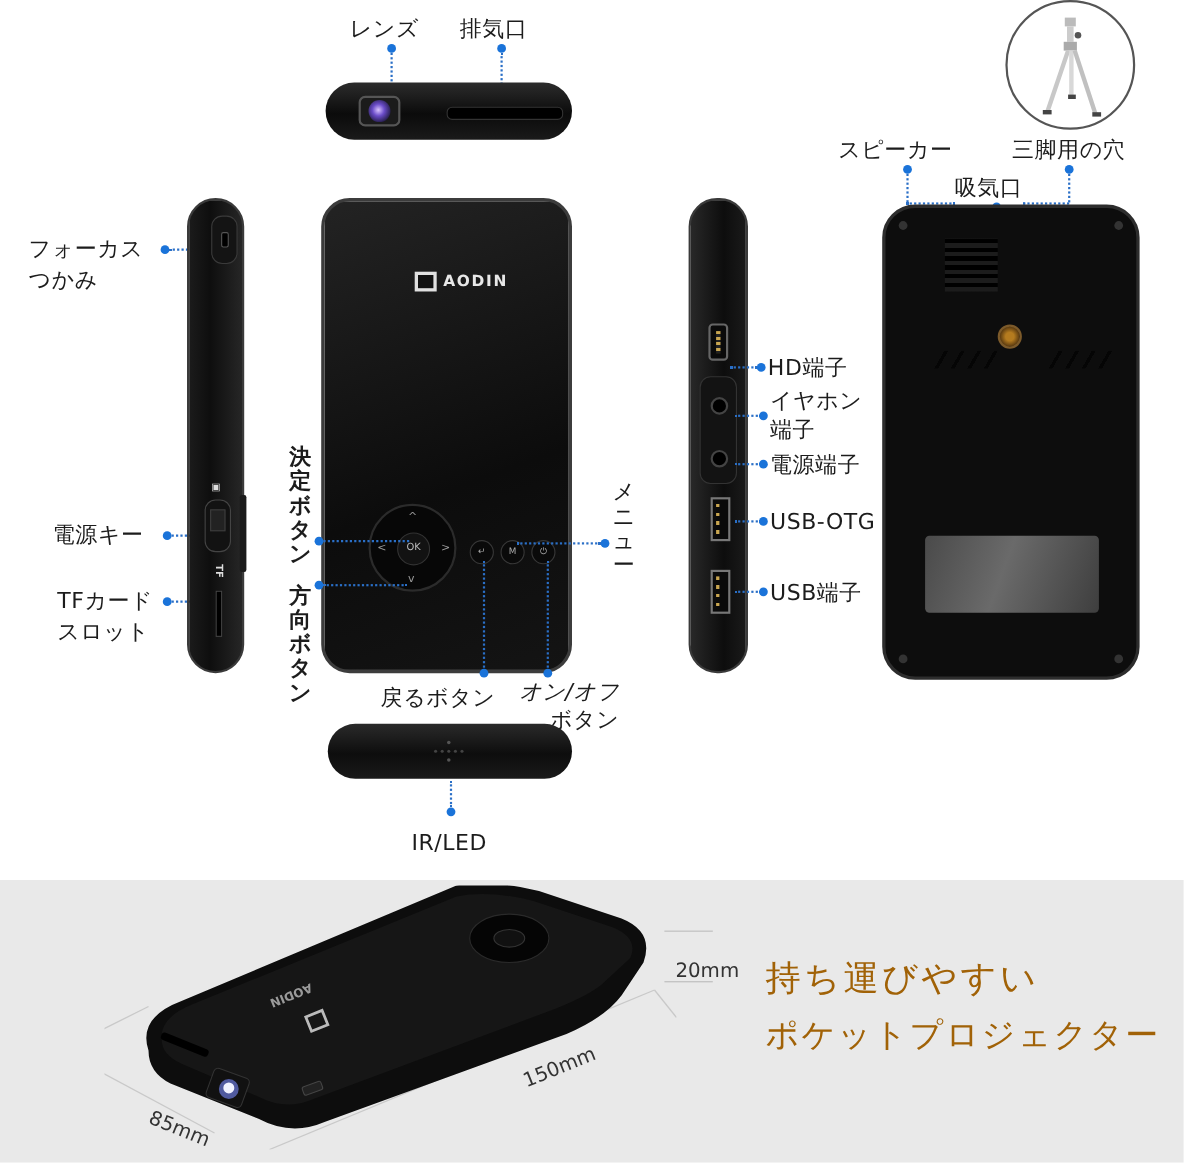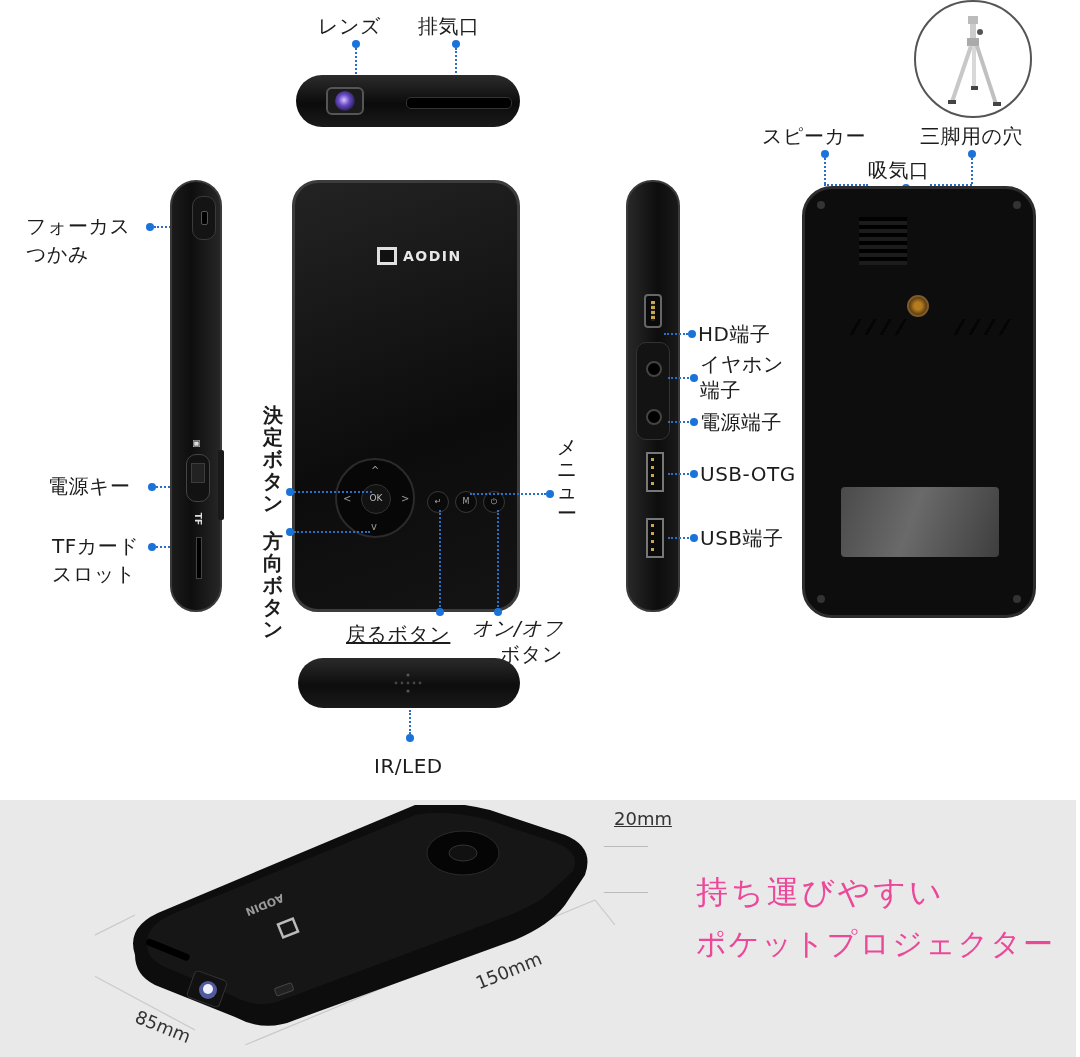--- a/index.html
+++ b/index.html
@@ -23,21 +23,21 @@
   
   .side-left{left:170px;top:180px;width:52px;height:432px;border-radius:26px;background:linear-gradient(90deg,#1b1b1b,#0e0e0e 40%,#262626 100%);}
   .side-right{left:626px;top:180px;width:54px;height:432px;border-radius:26px;background:linear-gradient(90deg,#282828,#0d0d0d 60%,#1a1a1a 100%);}
   .top-edge{left:296px;top:75px;width:224px;height:52px;border-radius:26px;background:linear-gradient(180deg,#2c2c2c,#0b0b0b 55%,#1a1a1a);}
   .bottom-edge{left:298px;top:658px;width:222px;height:50px;border-radius:25px;background:linear-gradient(180deg,#2a2a2a,#0d0d0d 55%,#1a1a1a);}
   .back{left:802px;top:186px;width:234px;height:432px;border-radius:30px;background:#0d0d0d;border:3px solid #2d2d2d;box-sizing:border-box;}
   .tripod-circle{left:914px;top:0px;width:118px;height:118px;border-radius:50%;border:2px solid #555;background:#fff;box-sizing:border-box;}
   .gray-panel{left:0;top:800px;width:1076px;height:257px;background:#e9e9e9;}
   .iso{left:95px;top:805px;width:520px;height:240px;}
   .dim{position:absolute;font-size:18px;color:#333;font-family:"DejaVu Sans",sans-serif;}
-  .tagline{position:absolute;font-size:32px;line-height:48px;color:#ec4899;letter-spacing:3px;font-weight:normal;font-family:Liberation Serif, serif;}
+  .tagline{position:absolute;font-size:32px;line-height:48px;color:#a16207;letter-spacing:3px;font-weight:normal;font-family:Liberation Mono, monospace;}
 </style>
 </head>
 <body>
 
 <div class="label" style="left:318px;top:14px;">レンズ</div>
 <div class="label" style="left:418px;top:14px;">排気口</div>
 <div class="dot" style="left:352px;top:40px;"></div>
 <div class="vline" style="left:355px;top:48px;height:50px;"></div>
 <div class="dot" style="left:452px;top:40px;"></div>
 <div class="vline" style="left:455px;top:48px;height:56px;"></div>
@@ -118,21 +118,21 @@
 
 <div class="vlabel" style="left:556px;top:436px;">メニュー</div>
 <div class="dot" style="left:546px;top:490px;"></div>
 <div class="hline" style="left:470px;top:493px;width:76px;"></div>
 
 <div class="vline" style="left:439px;top:510px;height:100px;"></div>
 <div class="dot" style="left:436px;top:608px;"></div>
 <div class="vline" style="left:497px;top:510px;height:100px;"></div>
 <div class="dot" style="left:494px;top:608px;"></div>
 
-<div class="label" style="left:346px;top:622px;text-decoration:underline;">戻るボタン</div>
+<div class="label" style="left:346px;top:622px;">戻るボタン</div>
 <div class="label" style="left:472px;top:616px;font-style:italic;">オン/オフ</div>
 <div class="label" style="left:500px;top:642px;">ボタン</div>
 
 <div class="abs bottom-edge">
   <div class="abs" style="left:86px;top:14px;width:48px;height:22px;">
     <svg width="48" height="22" viewBox="0 0 48 22">
       <circle cx="24" cy="3" r="1.6" fill="#555"></circle>
       <circle cx="12" cy="11" r="1.4" fill="#444"></circle>
         <circle cx="18" cy="11" r="1.4" fill="#444"></circle>
       <circle cx="24" cy="11" r="1.4" fill="#444"></circle>
@@ -232,21 +232,21 @@
 
   <rect x="50" y="140" width="46" height="7" rx="3" fill="#000" transform="rotate(22 70 144)"></rect>
 
   <rect x="95" y="170" width="34" height="28" rx="4" fill="#111" stroke="#333" transform="rotate(20 112 184)"></rect>
   <circle cx="113" cy="185" r="9" fill="#7c8cff" opacity="0.6"></circle>
   <circle cx="113" cy="184" r="5" fill="#f0f2ff"></circle>
 
   <rect x="180" y="180" width="18" height="8" rx="2" fill="#222" stroke="#444" transform="rotate(-20 190 184)"></rect>
 </svg>
 
-<div class="dim" style="left:614px;top:808px;text-decoration:underline;">20mm</div>
+<div class="dim" style="left:614px;top:872px;">20mm</div>
 <div class="abs" style="left:604px;top:846px;width:44px;border-top:1px solid #bbb;"></div>
 <div class="abs" style="left:604px;top:892px;width:44px;border-top:1px solid #bbb;"></div>
 
 <div class="dim" style="left:474px;top:960px;transform:rotate(-22deg);">150mm</div>
 <div class="dim" style="left:134px;top:1016px;transform:rotate(22deg);">85mm</div>
 
 <div class="tagline" style="left:696px;top:868px;">持ち運びやすい</div>
 <div class="tagline" style="left:696px;top:920px;font-size:30px;letter-spacing:2px;">ポケットプロジェクター</div>
 
 </body></html>

